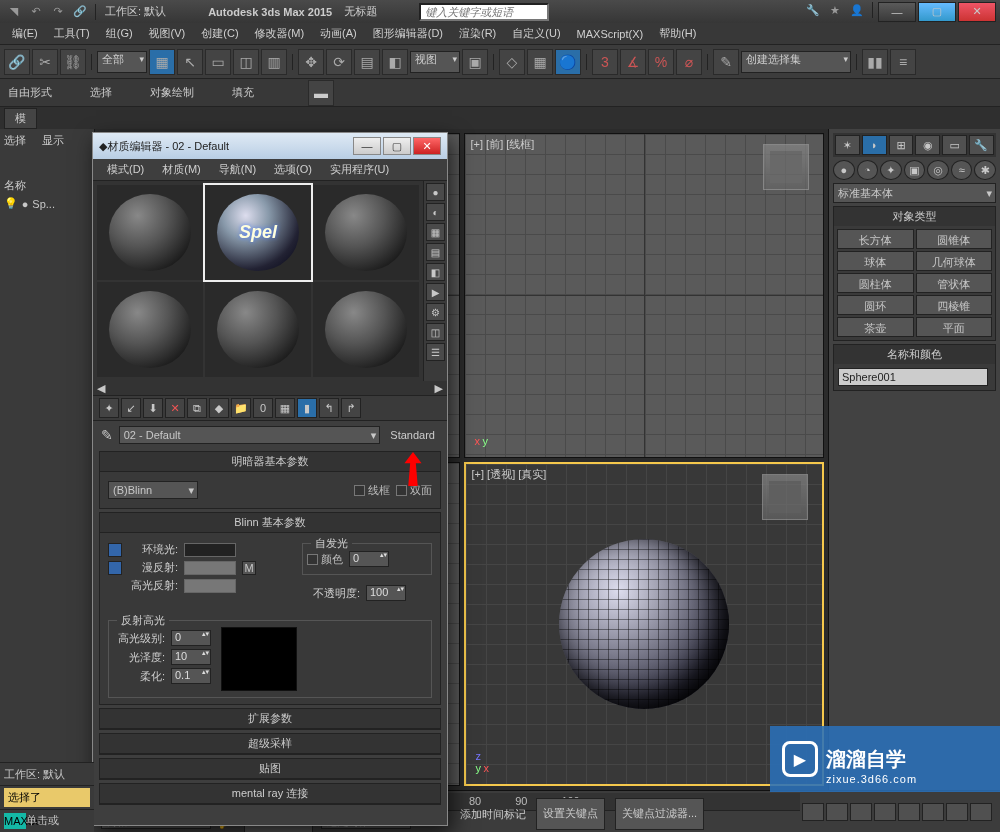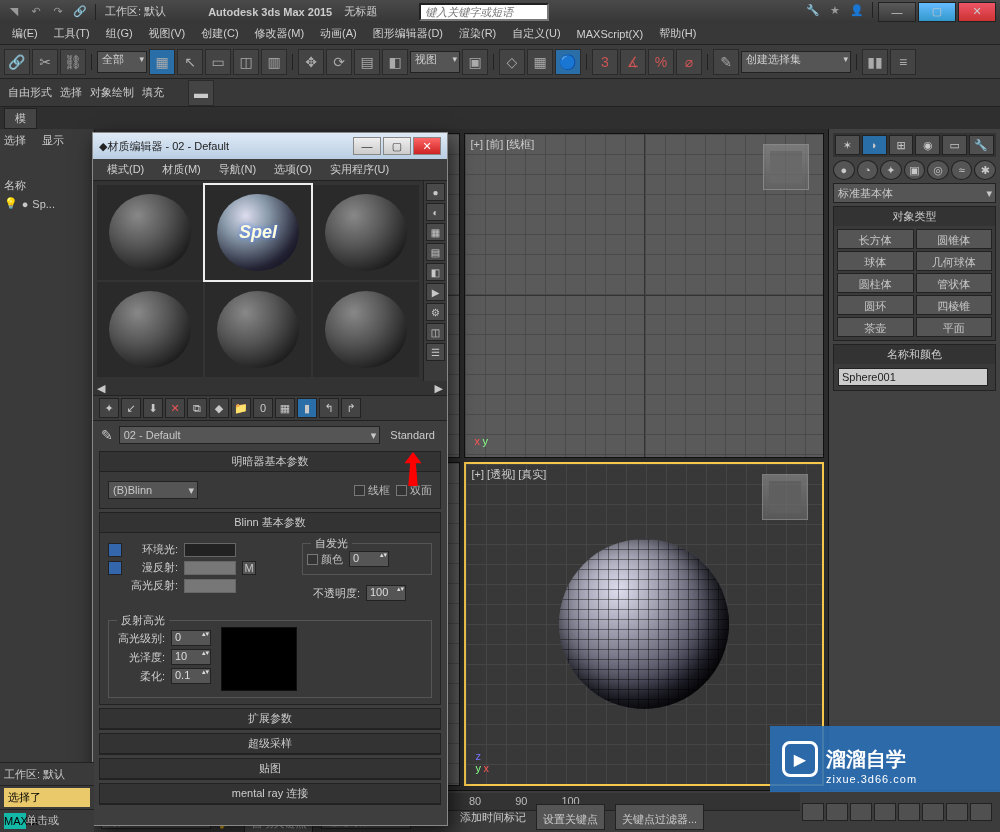--- a/index.html
+++ b/index.html
@@ -21,21 +21,21 @@
 .menubar { height: 22px; background:#383838; display:flex; align-items:center; padding:0 6px; gap:4px; border-bottom:1px solid #222;}
 .menubar span { padding: 2px 6px; color:#d0d0d0; }
 
 
 .toolbar { height: 34px; background:#3c3c3c; border-bottom:1px solid #222; display:flex; align-items:center; padding:0 4px; gap:2px; }
 .tbtn { width: 26px; height:26px; background:#444; border:1px solid #2a2a2a; display:inline-flex; align-items:center; justify-content:center; color:#aaa; font-size:14px;}
 .tbtn.on { background:#2a6ea8; }
 .tdd { height:22px; background:#555; border:1px solid #222; color:#ccc; padding:0 16px 0 4px; position:relative; min-width:50px;}
 .tdd:after{content:"▾"; position:absolute; right:2px; top:2px; font-size:9px;}
 
-.toolbar2 { height: 28px; background:#383838; display:flex; align-items:center; padding:0 4px; border-bottom:1px solid #222;}
+.toolbar2 { height: 28px; background:#383838; display:flex; align-items:center; padding:0 4px; gap:30px; border-bottom:1px solid #222;}
 .toolbar2 span { color:#ccc; padding:2px 4px;}
 
 .tabbar { height: 22px; background:#2f2f2f; display:flex; align-items:center; padding:0 4px;}
 .tabbar .tab { padding:2px 10px; background:#444; border:1px solid #222; color:#ccc;}
 
 
 .main { position:absolute; top: 129px; left:0; right:0; bottom: 42px; display:flex; }
 .left-panel { width: 95px; background:#3a3a3a; border-right:1px solid #1a1a1a; padding:4px;}
 .left-panel .hdr { display:flex; gap:16px; color:#ccc; margin-bottom:4px;}
 .left-panel .namebox { margin-top:30px; color:#ccc;}
@@ -123,21 +123,21 @@
 .red-arrow{ position:absolute; left:398px; top:450px; width:30px; height:38px; z-index:60; pointer-events:none;}
 .red-arrow svg{width:100%;height:100%;}
 
 
 .statusbar { position:absolute; left:0; right:0; bottom:0; height:42px; background:#3c3c3c; border-top:1px solid #111; display:flex; align-items:center; font-size:11px;}
 .sb-left{ width:95px; padding:2px 4px; color:#ccc;}
 .sb-track{ flex:1; display:flex; flex-direction:column;}
 .sb-ruler{ height:18px; background:#333; display:flex; align-items:center; color:#bbb; gap:34px; padding-left:10px; border-bottom:1px solid #222;}
 .sb-row{ height:20px; display:flex; align-items:center; gap:8px; color:#ccc; padding:0 6px;}
 .sb-field{background:#555;border:1px solid #222;height:16px;padding:0 4px;}
-.key-btn{padding:6px 6px; background:#555; border:1px solid #222;height:26px;line-height:16px;}
+.key-btn{padding:6px 6px; background:#555; border:1px solid #222;height:32px;line-height:16px;}
 .sb-right{ width:200px; display:flex; flex-wrap:wrap; gap:2px; padding:2px;}
 .sb-mini{ width:22px;height:18px;background:#505050;border:1px solid #222;}
 
 
 .watermark { position:absolute; right:0; bottom:40px; width:230px; height:66px; background:#2a6fb8e0; display:flex; align-items:center; gap:8px; padding:0 12px; z-index:200;}
 .watermark .play{ width:36px;height:36px;border:3px solid #fff;border-radius:8px;display:flex;align-items:center;justify-content:center;color:#fff;font-size:16px;}
 .watermark .txt{color:#fff;margin-top:12px;}
 .watermark .big{font-size:20px;font-weight:bold;}
 .watermark .url{font-size:11px; letter-spacing:1px;}
 

